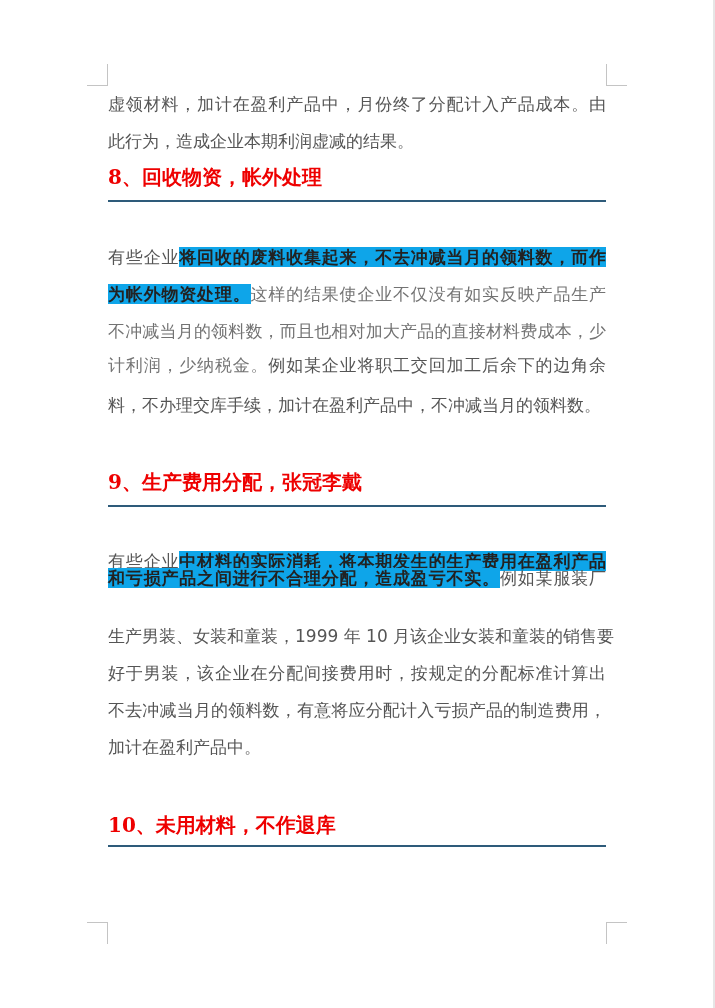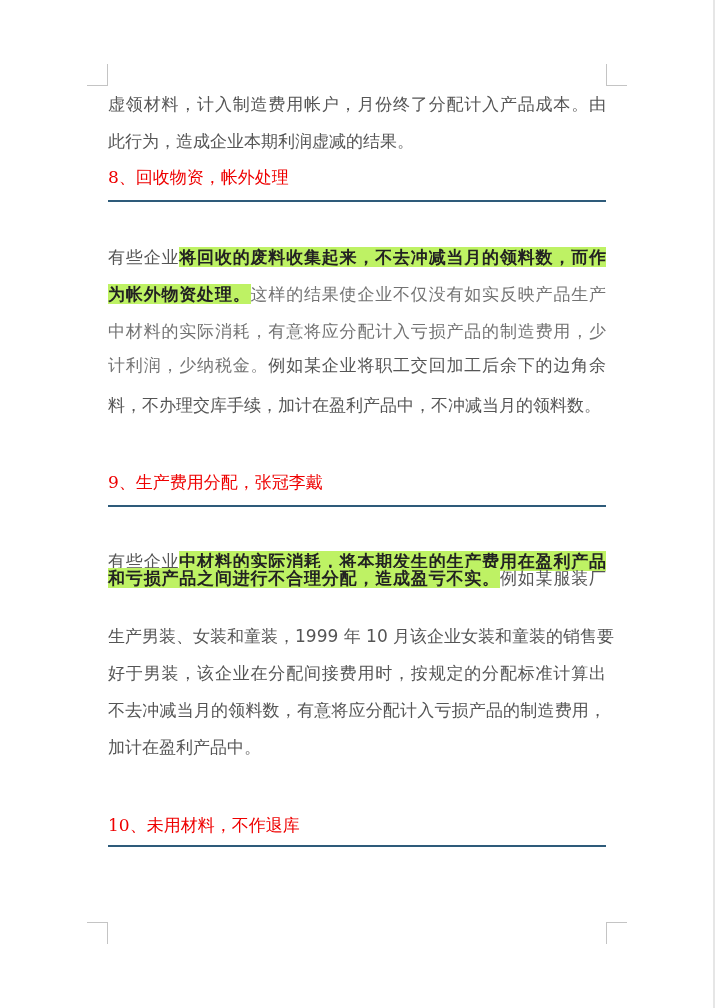--- a/index.html
+++ b/index.html
@@ -13,57 +13,57 @@
   .corner.tr { left:606px; top:64px; border-left:1px solid #c4c4c4; border-bottom:1px solid #c4c4c4; }
   .corner.bl { left:87px; top:922px; border-right:1px solid #c4c4c4; border-top:1px solid #c4c4c4; }
   .corner.br { left:606px; top:922px; border-left:1px solid #c4c4c4; border-top:1px solid #c4c4c4; }
 
   .content { position:absolute; left:108px; top:0; width:498px; }
   .line {
     position:absolute; left:0; width:498px; height:28px; line-height:28px;
     font-size:17px; color:#555555; white-space:nowrap; text-align:justify; text-align-last:justify;
   }
   .line.last { text-align-last:left; }
-  .hl { background:#bef264; color:#222222; font-weight:bold; }
+  .hl { background:#0ea5e9; color:#222222; font-weight:bold; }
   .blue { color:#737373; }
   .heading {
-    position:absolute; left:0; font-size:17px; font-weight:normal; color:#ee0000;
+    position:absolute; left:0; font-size:20px; font-weight:bold; color:#ee0000;
     font-family: "DejaVu Serif", "Liberation Serif", serif; line-height:24px; white-space:nowrap;
   }
   .divider { position:absolute; left:0; width:498px; height:0; border-top:2px solid #2e5b7a; }
 </style>
 </head>
 <body>
 
 <div class="right-edge"></div>
 <div class="corner tl"></div>
 <div class="corner tr"></div>
 <div class="corner bl"></div>
 <div class="corner br"></div>
 
 <div class="content">
 
   <div class="line" style="top:90px">
-    <span>虚领材料，计入制造费用帐户，月份终了分配计入产品成本。由</span>
+    <span>虚领材料，加计在盈利产品中，月份终了分配计入产品成本。由</span>
   </div>
   <div class="line last" style="top:127px">
     <span>此行为，造成企业本期利润虚减的结果。</span>
   </div>
 
   <div class="heading" style="top:165px">8、回收物资，帐外处理</div>
   <div class="divider" style="top:200px"></div>
 
   <div class="line" style="top:243px">
     <span>有些企业</span><span class="hl">将回收的废料收集起来，不去冲减当月的领料数，而作</span>
   </div>
   <div class="line" style="top:280px">
     <span class="hl">为帐外物资处理。</span><span class="blue">这样的结果使企业不仅没有如实反映产品生产</span>
   </div>
   <div class="line" style="top:317px">
-    <span class="blue">中材料的实际消耗，有意将应分配计入亏损产品的制造费用，少</span>
+    <span class="blue">不冲减当月的领料数，而且也相对加大产品的直接材料费成本，少</span>
   </div>
   <div class="line" style="top:351px">
     <span class="blue">计利润，少纳税金。</span><span>例如某企业将职工交回加工后余下的边角余</span>
   </div>
   <div class="line last" style="top:391px">
     <span>料，不办理交库手续，加计在盈利产品中，不冲减当月的领料数。</span>
   </div>
 
   <div class="heading" style="top:470px">9、生产费用分配，张冠李戴</div>
   <div class="divider" style="top:505px"></div>

